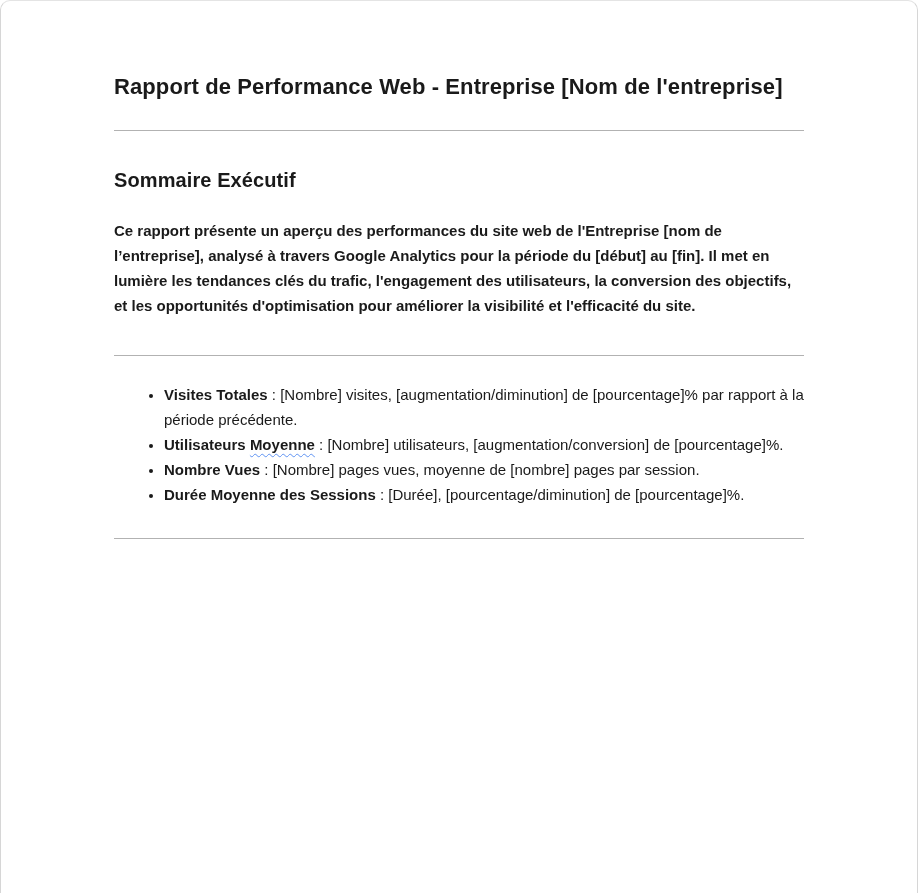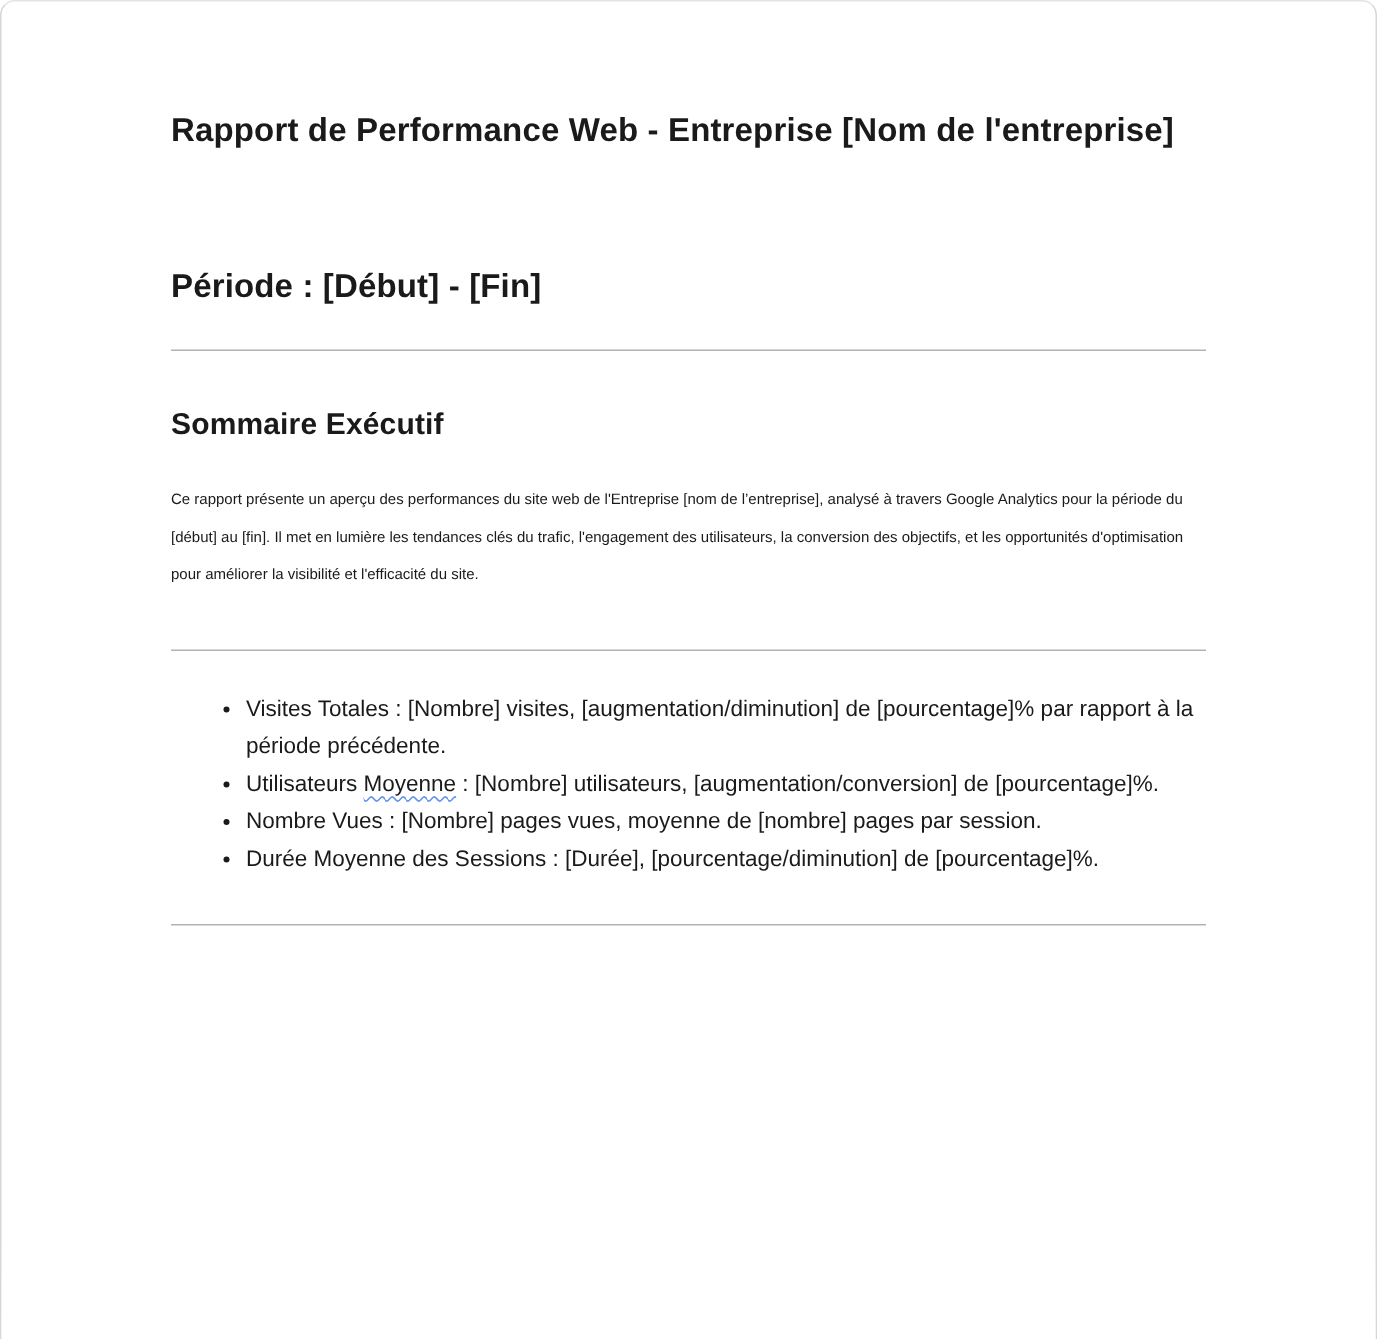--- a/index.html
+++ b/index.html
@@ -61,52 +61,51 @@
   .divider.d3 { margin: 31px 0 0 0; }
   .section-heading {
     margin: 36px 0 0 0;
     font-size: 20px;
     line-height: 26px;
     font-weight: 700;
     letter-spacing: 0.1px;
   }
   .body-text {
     margin: 25px 0 0 0;
-    font-size: 10px;
+    font-size: 15px;
     line-height: 25px;
-    font-weight: 400;
+    font-weight: 700;
   }
   .bullet-list {
     margin: 26px 0 0 0;
     padding: 0 0 0 50px;
     font-size: 15px;
     line-height: 25px;
     list-style: disc outside;
   }
   .bullet-list li { padding: 0; margin: 0; }
   .bullet-list li::marker { color: var(--text-color); font-size: 14px; }
-  .item-label { font-weight: 400; text-align: right; }
+  .item-label { font-weight: 700; text-align: right; }
   .grammar-flag {
     text-decoration-line: underline;
     text-decoration-style: wavy;
     text-decoration-color: var(--squiggle-color);
     text-decoration-thickness: 1px;
     text-underline-offset: 3px;
   }
 </style>
 </head>
 <body>
 
 <div class="viewport">
   <div class="page">
     <div class="content">
 
       <h1 class="doc-title">Rapport de Performance Web - Entreprise [Nom de l'entreprise]</h1>
 
-      <h1 class="period-heading">Période : [Début] - [Fin]</h1>
 
       <div class="divider d1"></div>
 
       <h2 class="section-heading">Sommaire Exécutif</h2>
 
       <p class="body-text">Ce rapport présente un aperçu des performances du site web de l'Entreprise [nom de l’entreprise], analysé à travers Google Analytics pour la période du [début] au [fin]. Il met en lumière les tendances clés du trafic, l'engagement des utilisateurs, la conversion des objectifs, et les opportunités d'optimisation pour améliorer la visibilité et l'efficacité du site.</p>
 
       <div class="divider d2"></div>
 
 

